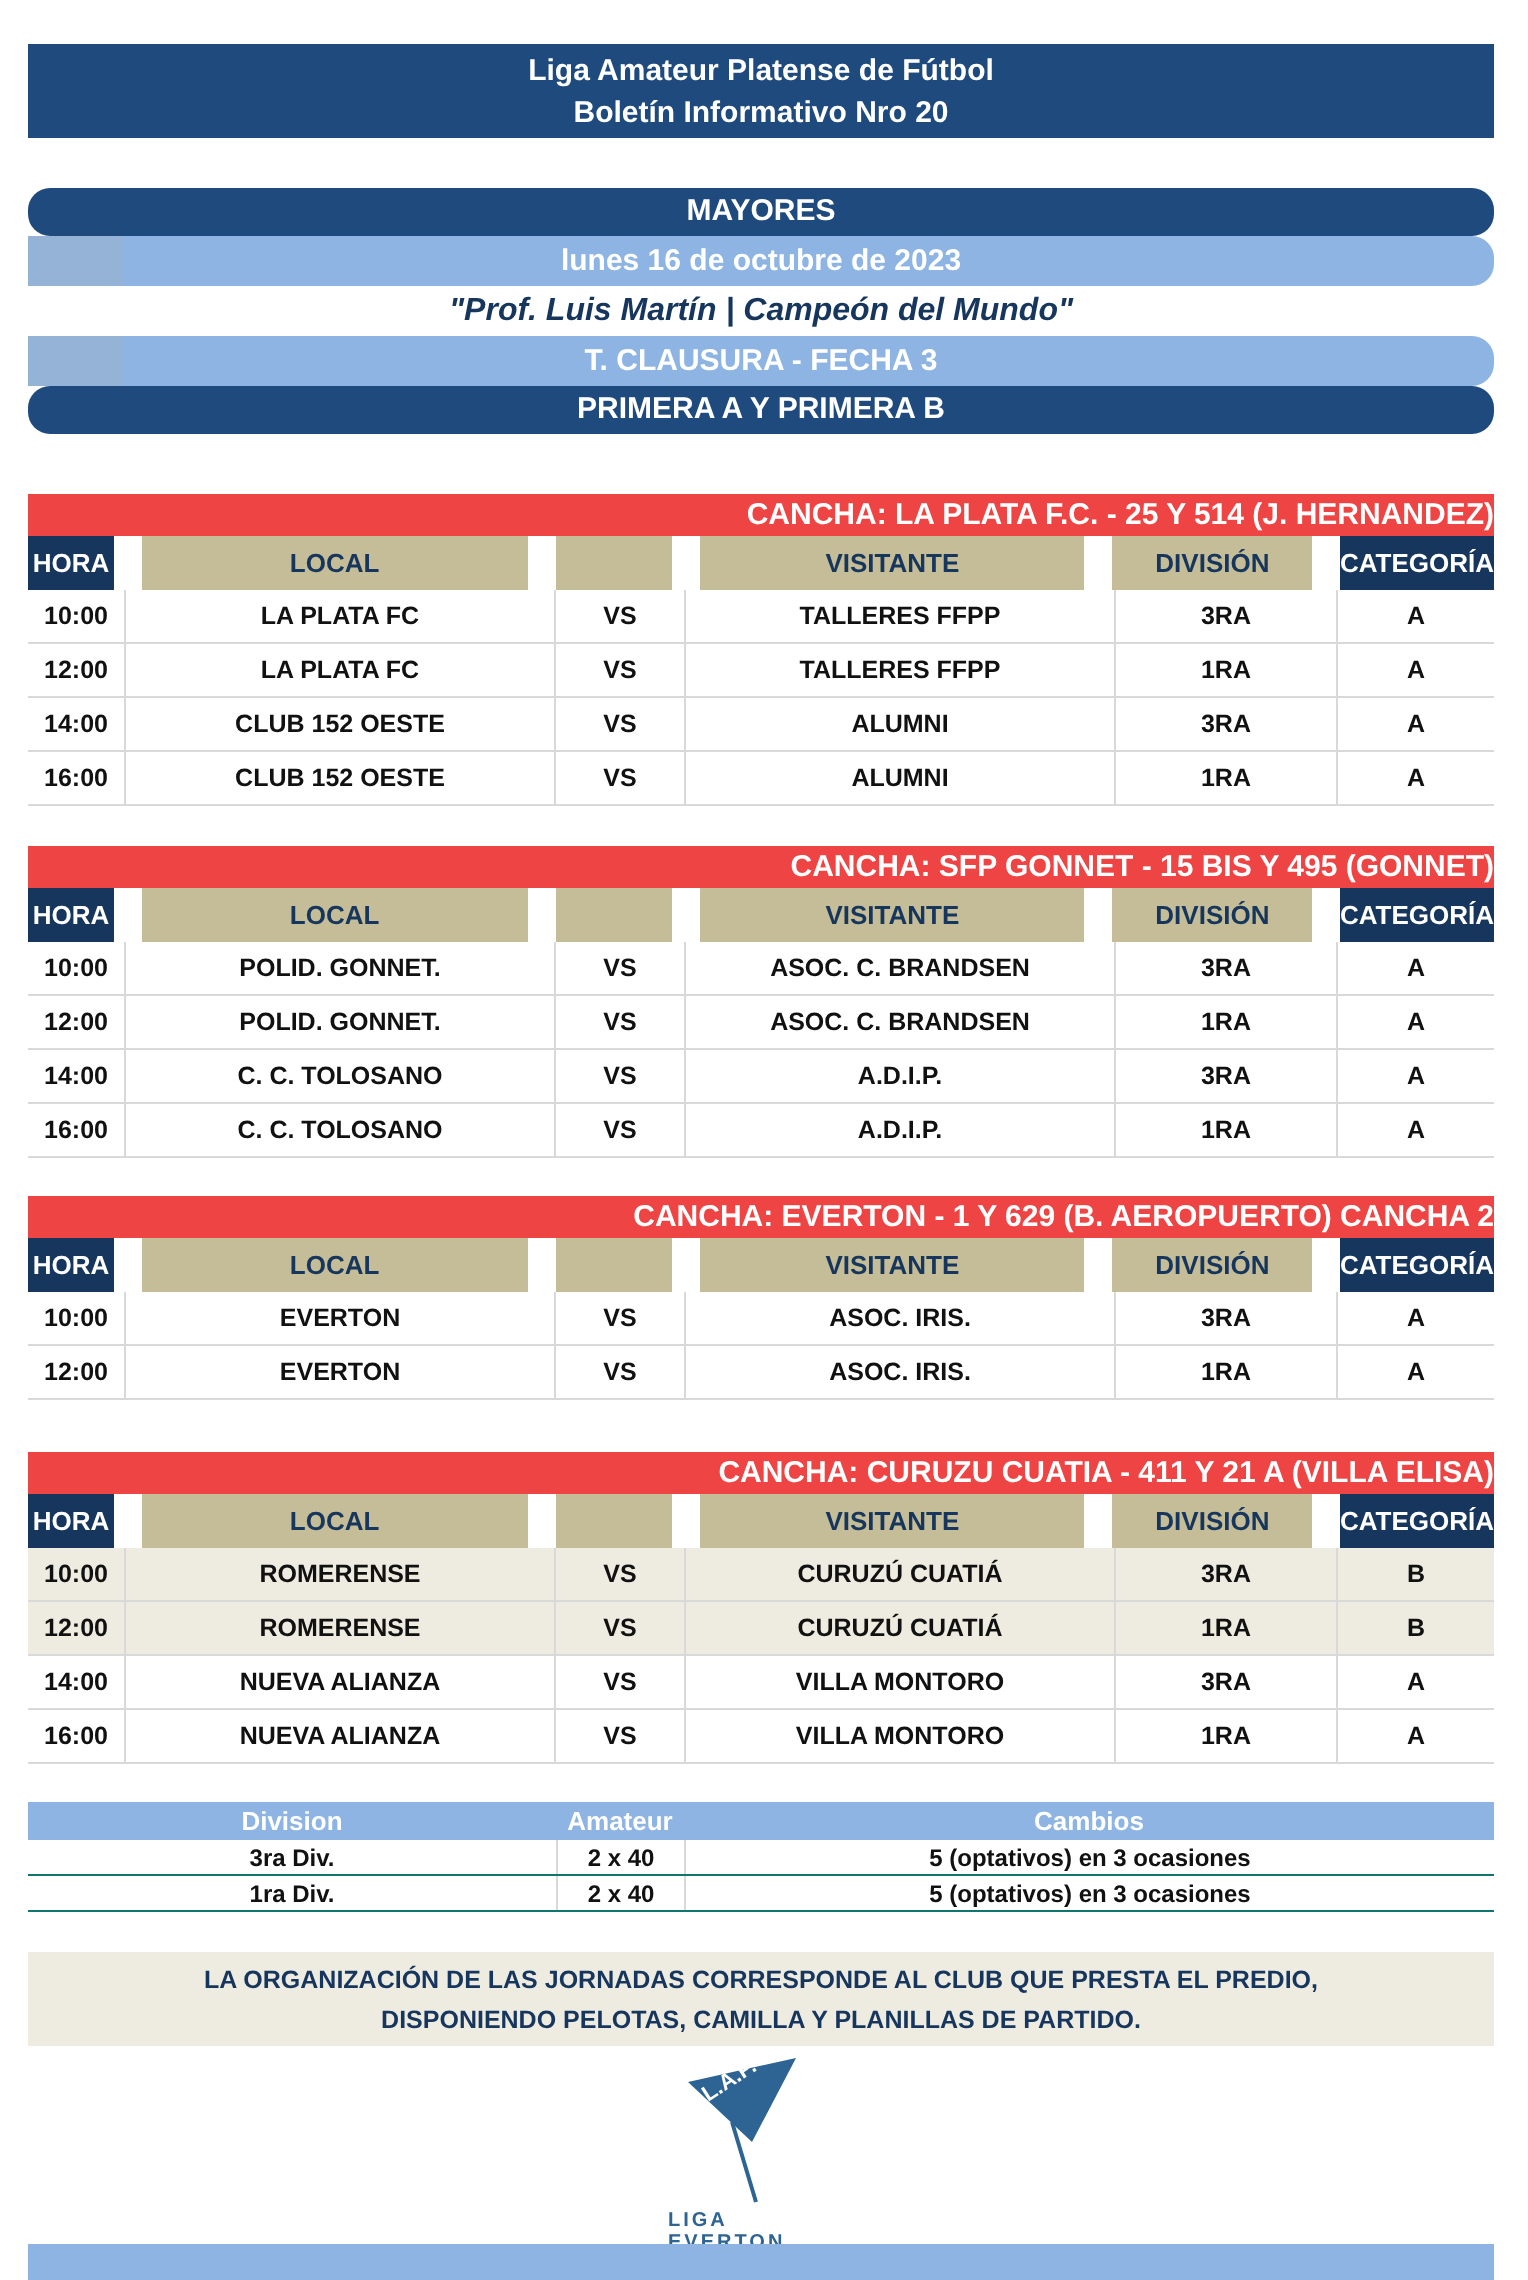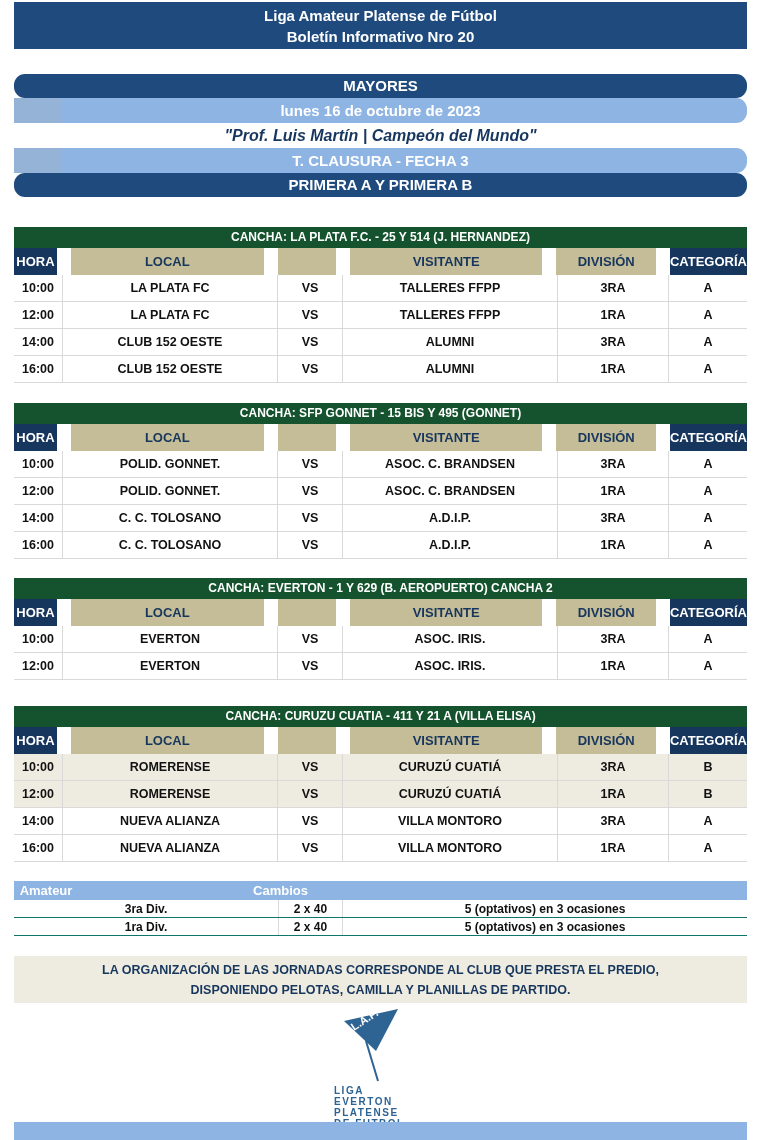--- a/index.html
+++ b/index.html
@@ -8,41 +8,41 @@
     position:relative; width:764px; height:1140px; background:#fff;
     font-family:"Liberation Sans", sans-serif; overflow:hidden;
     padding-top:2px;
   }
   .band { margin-left:14px; width:733px; }
 
   
   .page-header {
     height:47px; background:#1F4A7D; color:#fff; text-align:center;
     display:flex; flex-direction:column; justify-content:center;
-    font-size:15px; font-weight:bold; line-height:21px;
+    font-size:15px; font-weight:bold; line-height:21px;margin-top:20px;
   }
 
   
   .bar { position:relative; text-align:center; font-weight:bold;border-radius:11px; }
   .bar .left-accent { position:absolute; left:0; top:0; width:48px; height:100%; background:#95B3D7; }
   .bar .bar-label { position:relative; display:block; }
   .bar-mayores { margin-top:25px; height:24px; background:#1F4A7D; color:#fff; font-size:15px; line-height:24px; }
   .bar-date    { height:25px; background:#8DB4E2; color:#fff; font-size:15px; line-height:25px; }
   .bar-quote   { height:25px; background:#fff; color:#17365D; font-size:16px; line-height:25px; font-style:italic; }
   .bar-stage   { height:25px; background:#8DB4E2; color:#fff; font-size:15px; line-height:25px; }
   .bar-divs    { height:24px; background:#1F4A7D; color:#fff; font-size:15px; line-height:24px; }
 
   
   .venue { margin-top:20px; }
   .venue:first-child { margin-top:30px; }
   .venue:nth-child(3) { margin-top:19px; }
   .venue:nth-child(4) { margin-top:26px; }
   .venue-title {
-    height:21px; background:#14532d; color:#fff; text-align:center;
-    font-size:12px; font-weight:bold; line-height:21px;
+    height:21px; background:#ef4444; color:#fff; text-align:right;
+    font-size:15px; font-weight:bold; line-height:21px;
   }
   .thead, .trow { display:flex; }
   .thead { height:27px;gap:14px; }
   .thead .cell {
     display:flex; align-items:center; justify-content:center;
     font-size:13px; font-weight:bold;
   }
   .c-hora      { width:48px; }
   .c-local     { width:215px; }
   .c-vs        { width:65px; }
@@ -277,20 +277,21 @@
           <div class="cell c-vs">VS</div>
           <div class="cell c-visitante">VILLA MONTORO</div>
           <div class="cell c-division">1RA</div>
           <div class="cell c-categoria">A</div>
         </div>
       </div>
     </div>
 
   <div class="band rules">
     <div class="rules-head">
+      <div class="cell r-division">Division</div>
       <div class="cell r-tiempo">Amateur</div>
       <div class="cell r-cambios">Cambios</div>
     </div>
     <div id="rules-rows">
         <div class="rules-row">
           <div class="cell r-division">3ra Div.</div>
           <div class="cell r-tiempo">2 x 40</div>
           <div class="cell r-cambios">5 (optativos) en 3 ocasiones</div>
         </div>
         <div class="rules-row">

